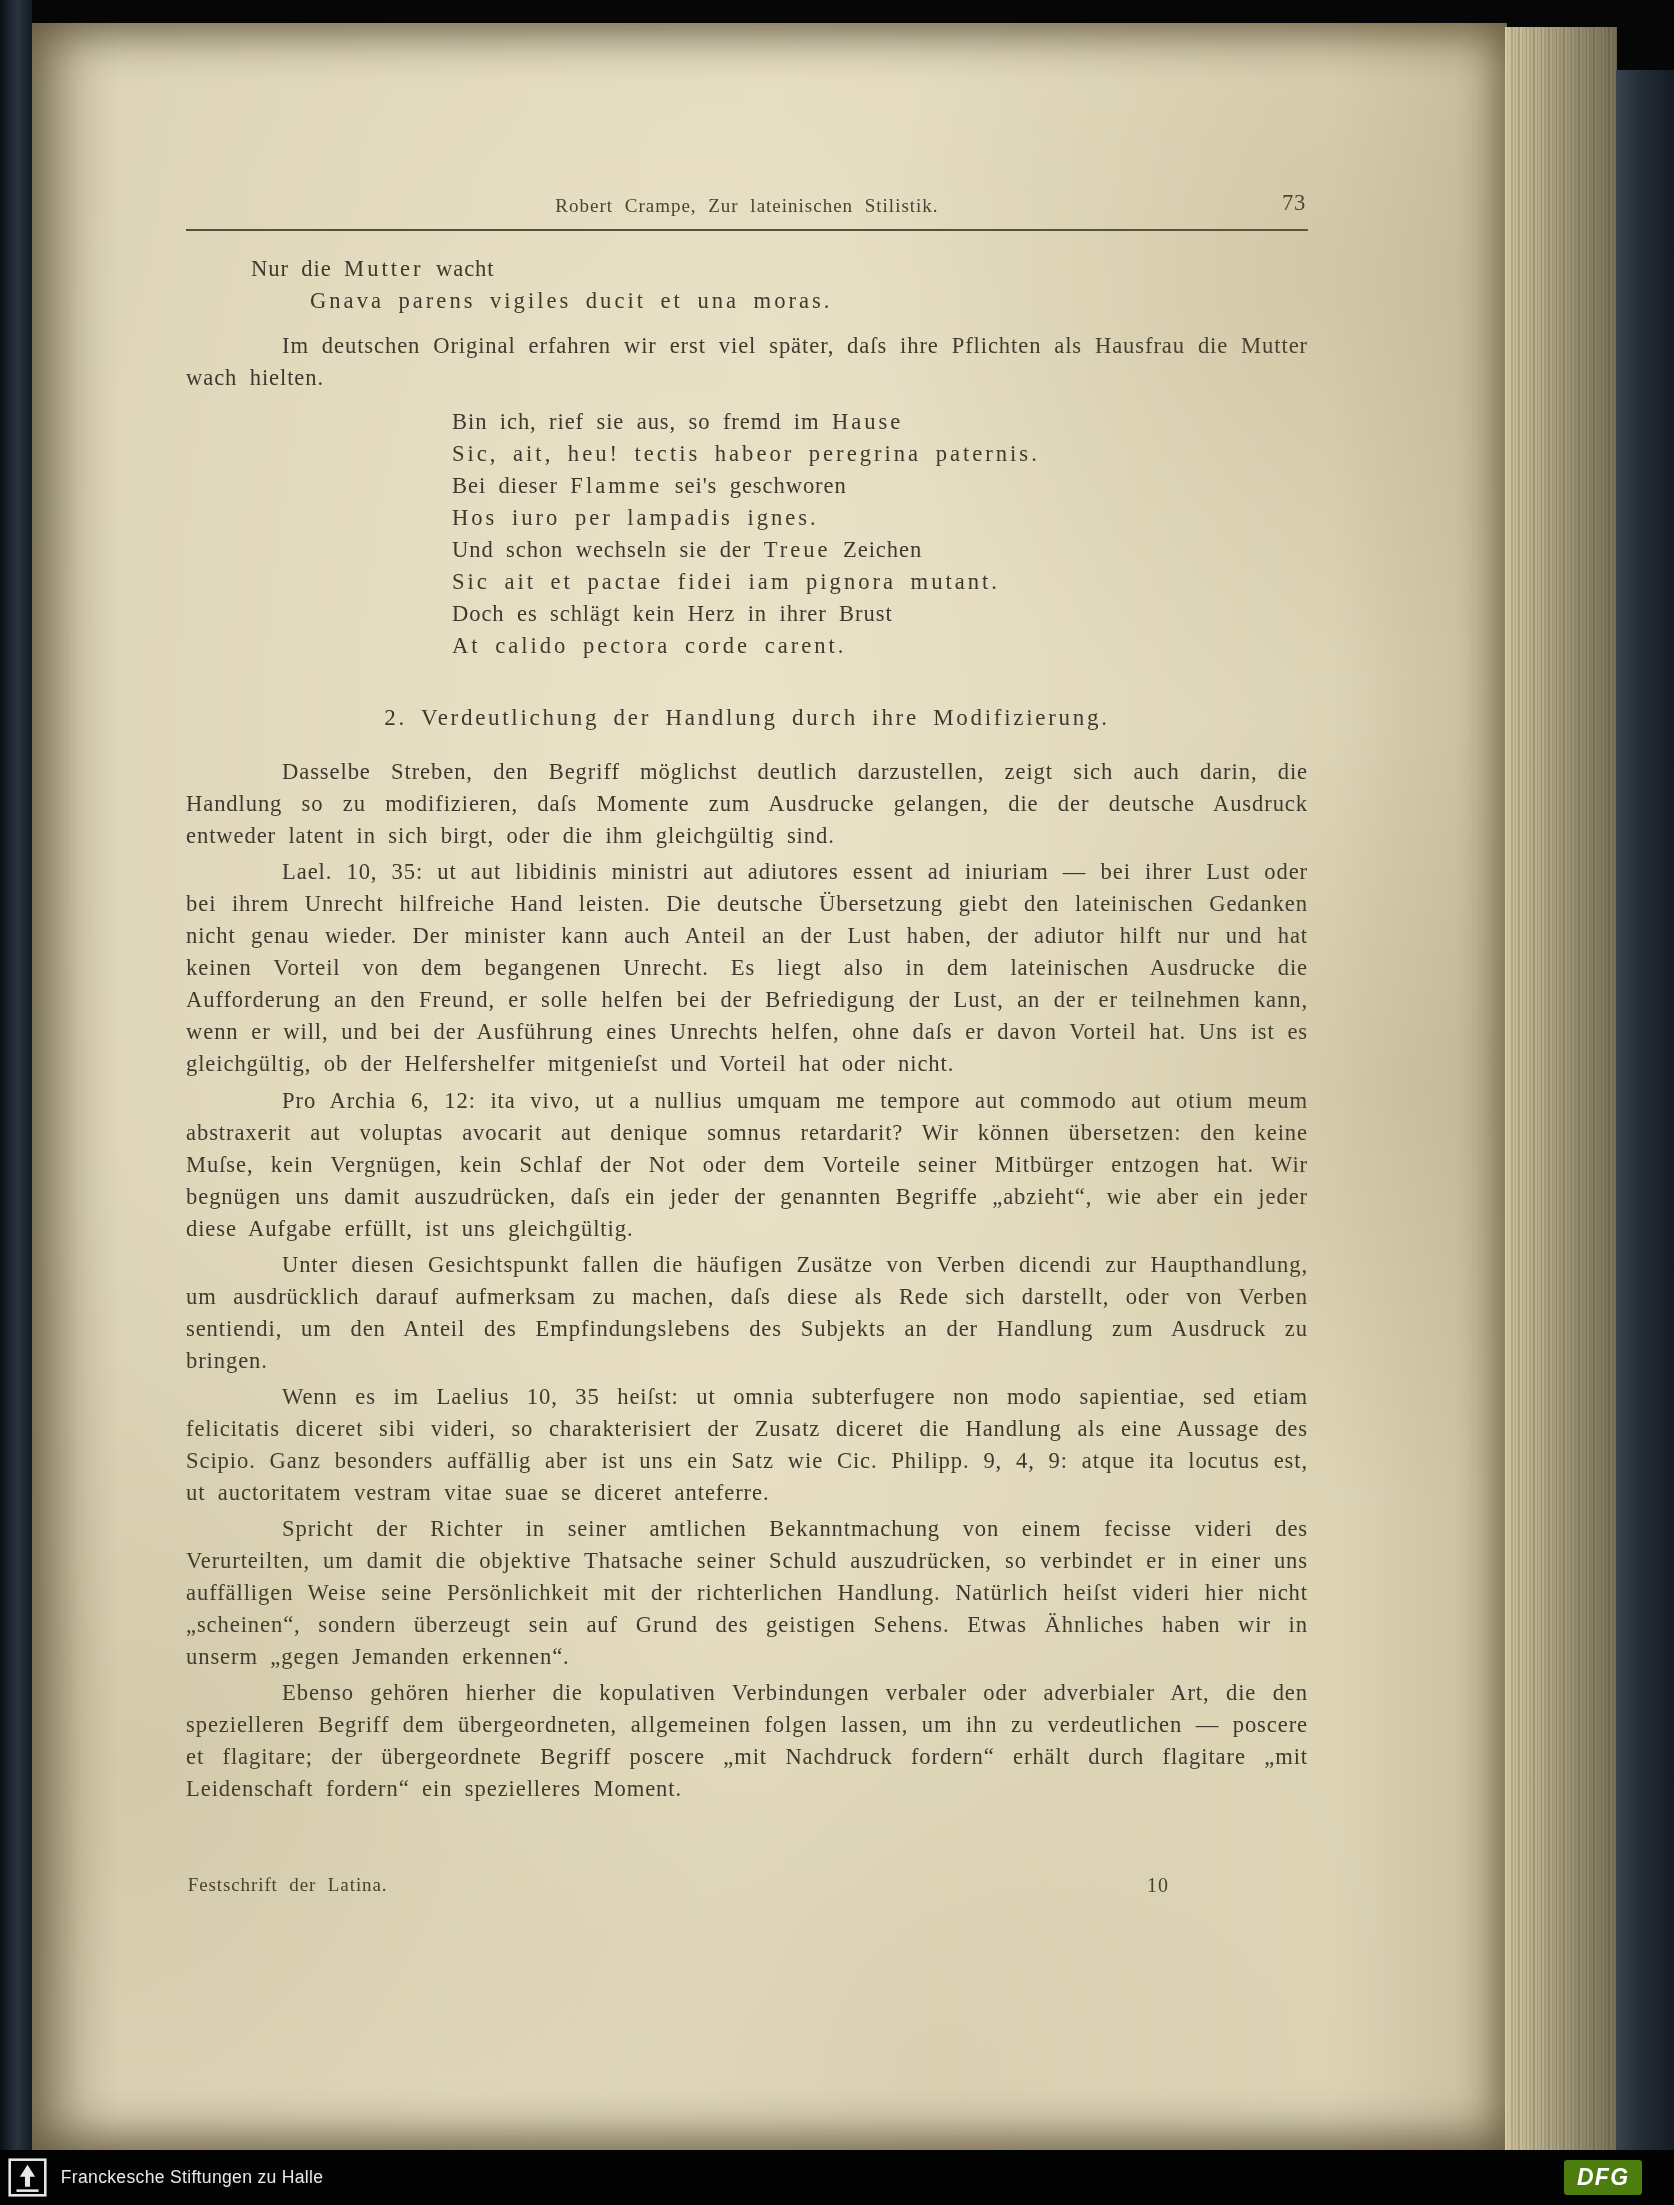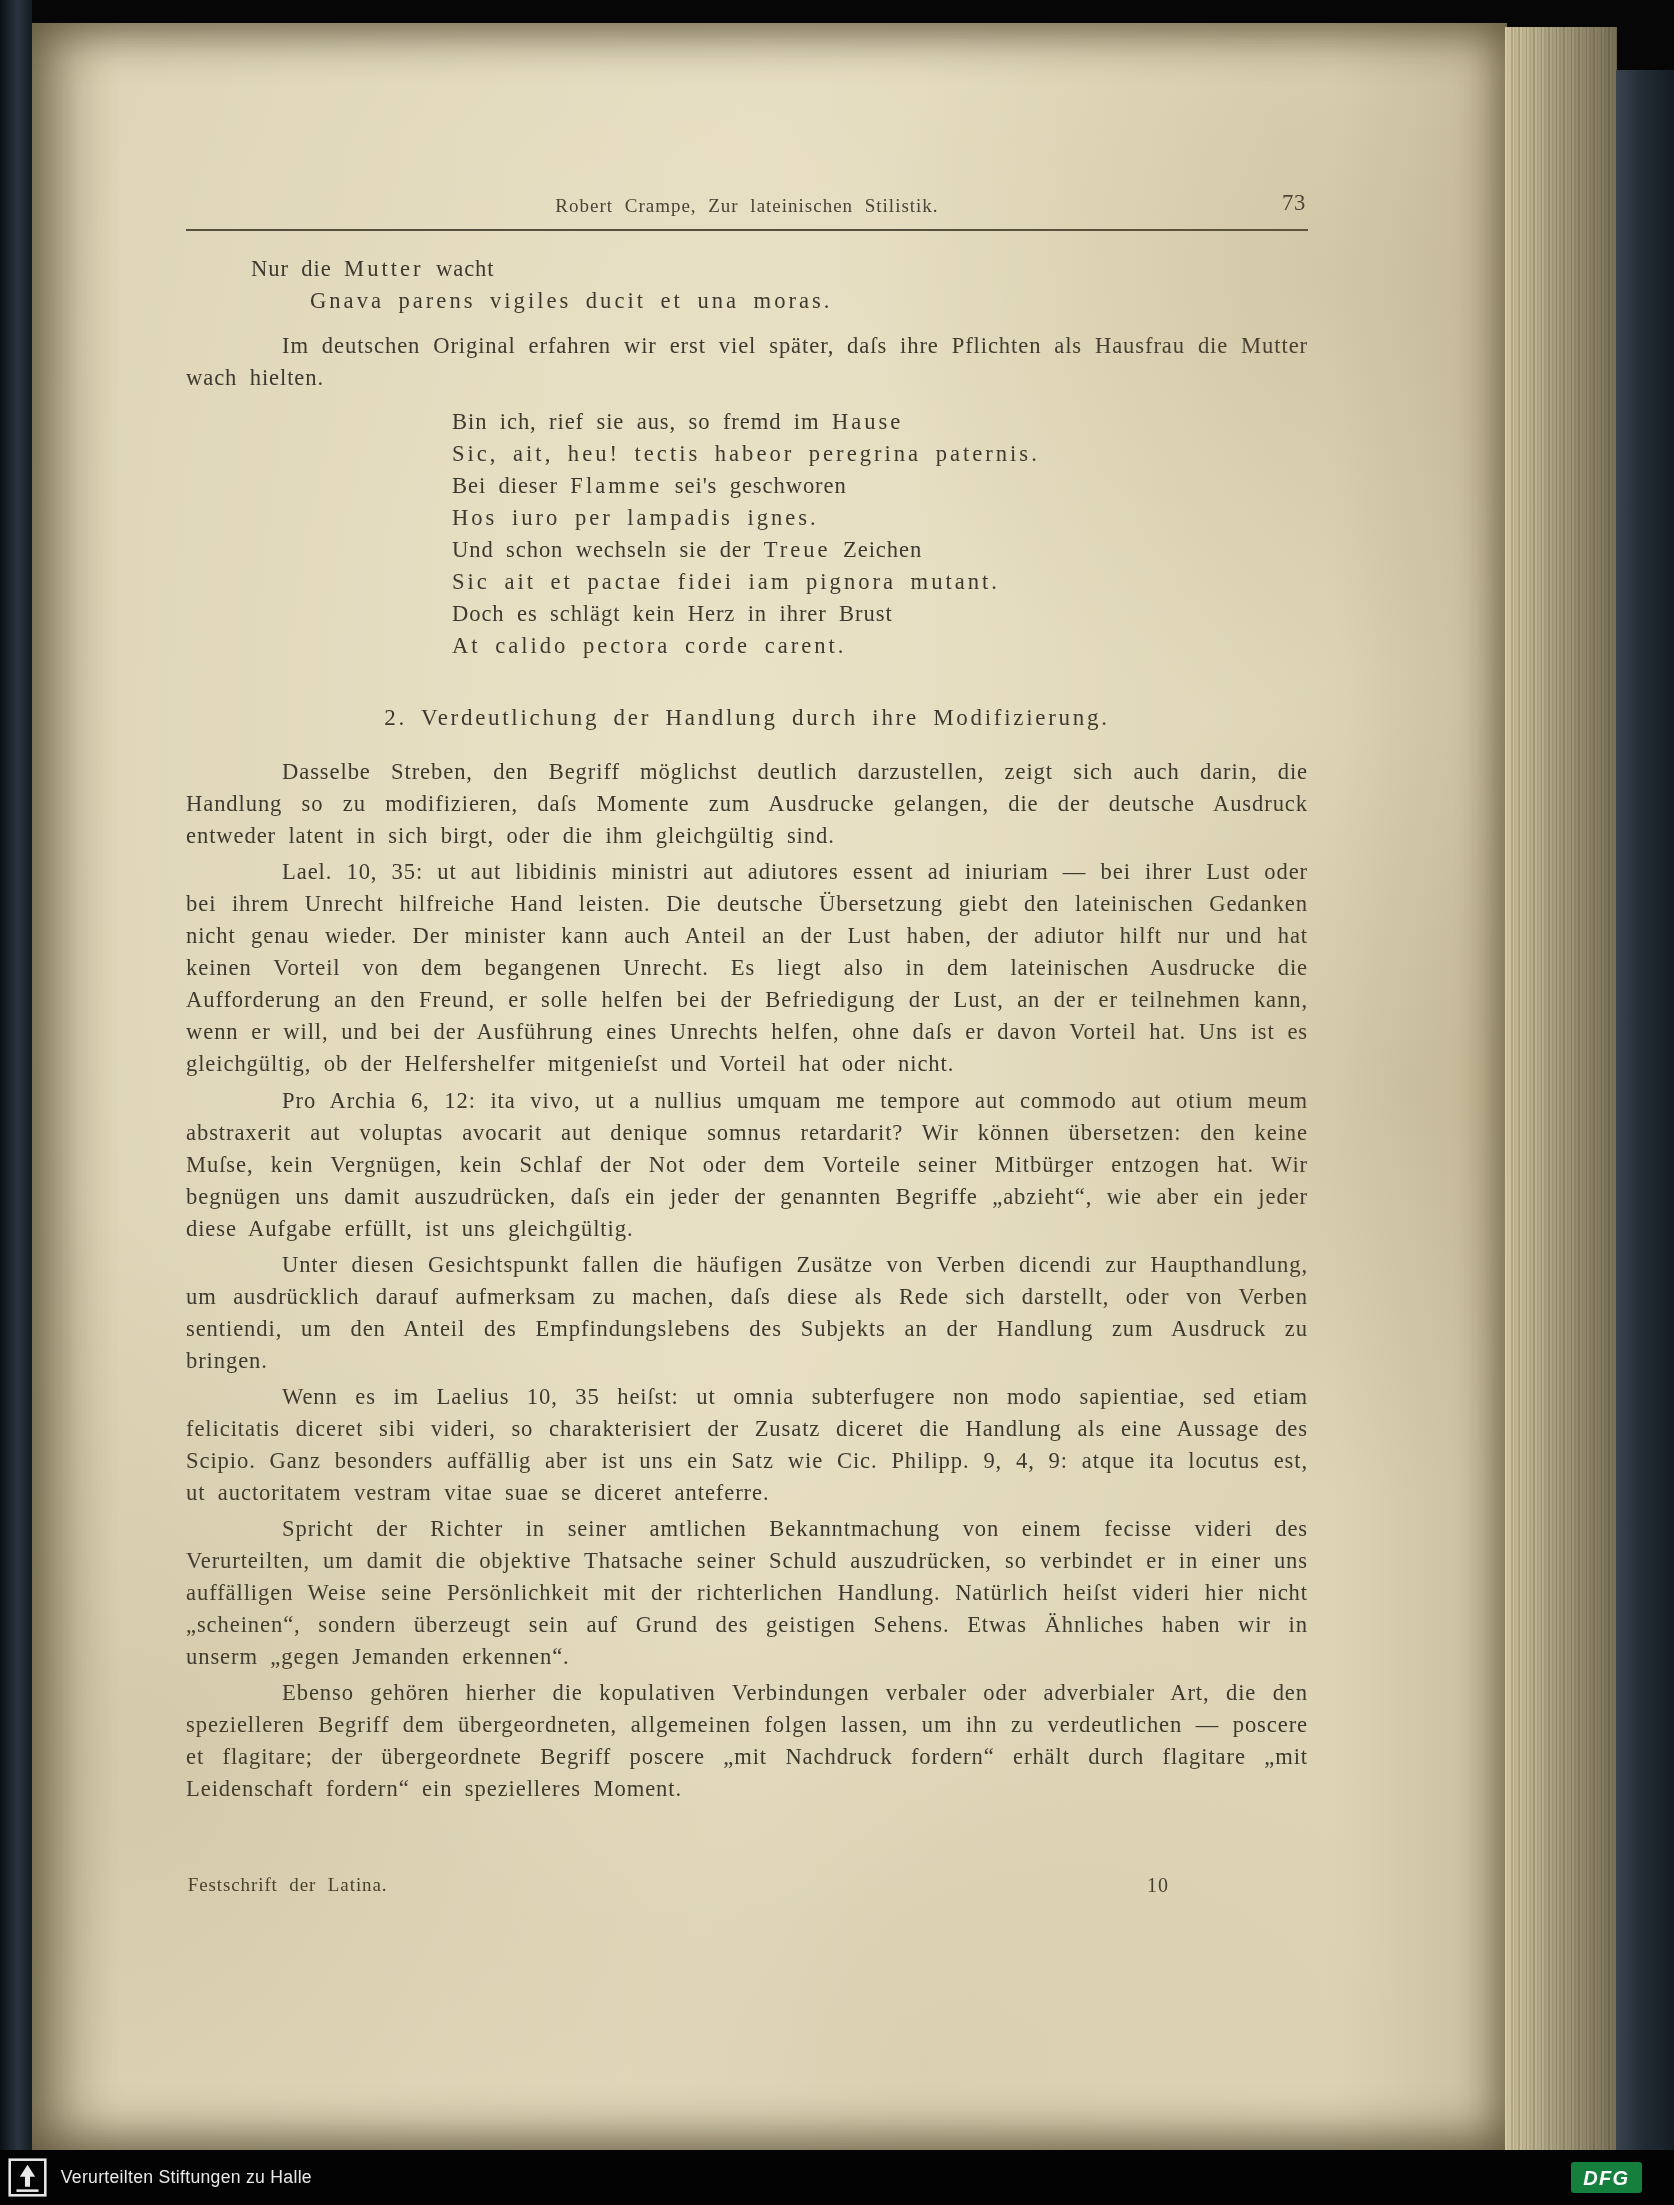--- a/index.html
+++ b/index.html
@@ -70,22 +70,22 @@
   .footer-catch{position:absolute;left:1.7px;}
   .footer-sig{position:absolute;left:961px;font-size:20px;}
   
   .bottom-bar{
     position:absolute;left:0;top:2150px;width:1674px;height:55px;background:#030303;
     display:flex;align-items:center;font-family:"Liberation Sans", sans-serif;
   }
   .fst-logo{margin-left:8.4px;width:39px;height:39px;flex:0 0 auto;}
   .institution-label{color:#e9e9e9;font-size:17.6px;margin-left:13.4px;letter-spacing:0.3px;}
   .dfg-logo{
-    margin-left:auto;margin-right:32px;background:#15803d;color:#fff;
-    font-weight:bold;font-style:italic;font-size:20px;line-height:1;
+    margin-left:auto;margin-right:32px;background:#4d7c0f;color:#fff;
+    font-weight:bold;font-style:italic;font-size:23px;line-height:1;
     padding:5.9px 12.6px;border-radius:3.3px;letter-spacing:1.3px;
   }
 </style>
 </head>
 <body>
 
 <div class="scan">
 
   <div class="cover-left"></div>
 
@@ -134,18 +134,18 @@
 
   <div class="page-edges"></div>
   <div class="cover-right"></div>
 
   <div class="bottom-bar">
     <svg class="fst-logo" viewBox="0 0 46 46" xmlns="http://www.w3.org/2000/svg">
       <rect x="2" y="2" width="42" height="42" fill="none" stroke="#e9e9e9" stroke-width="3"></rect>
       <path d="M23 8 L14 22 L20 22 L20 34 L26 34 L26 22 L32 22 Z" fill="#e9e9e9"></path>
       <rect x="10" y="37" width="26" height="3" fill="#e9e9e9"></rect>
     </svg>
-    <span class="institution-label">Verurteilten Stiftungen zu Halle</span>
+    <span class="institution-label">Franckesche Stiftungen zu Halle</span>
     <span class="dfg-logo">DFG</span>
   </div>
 
 </div>
 
 
 </body></html>

